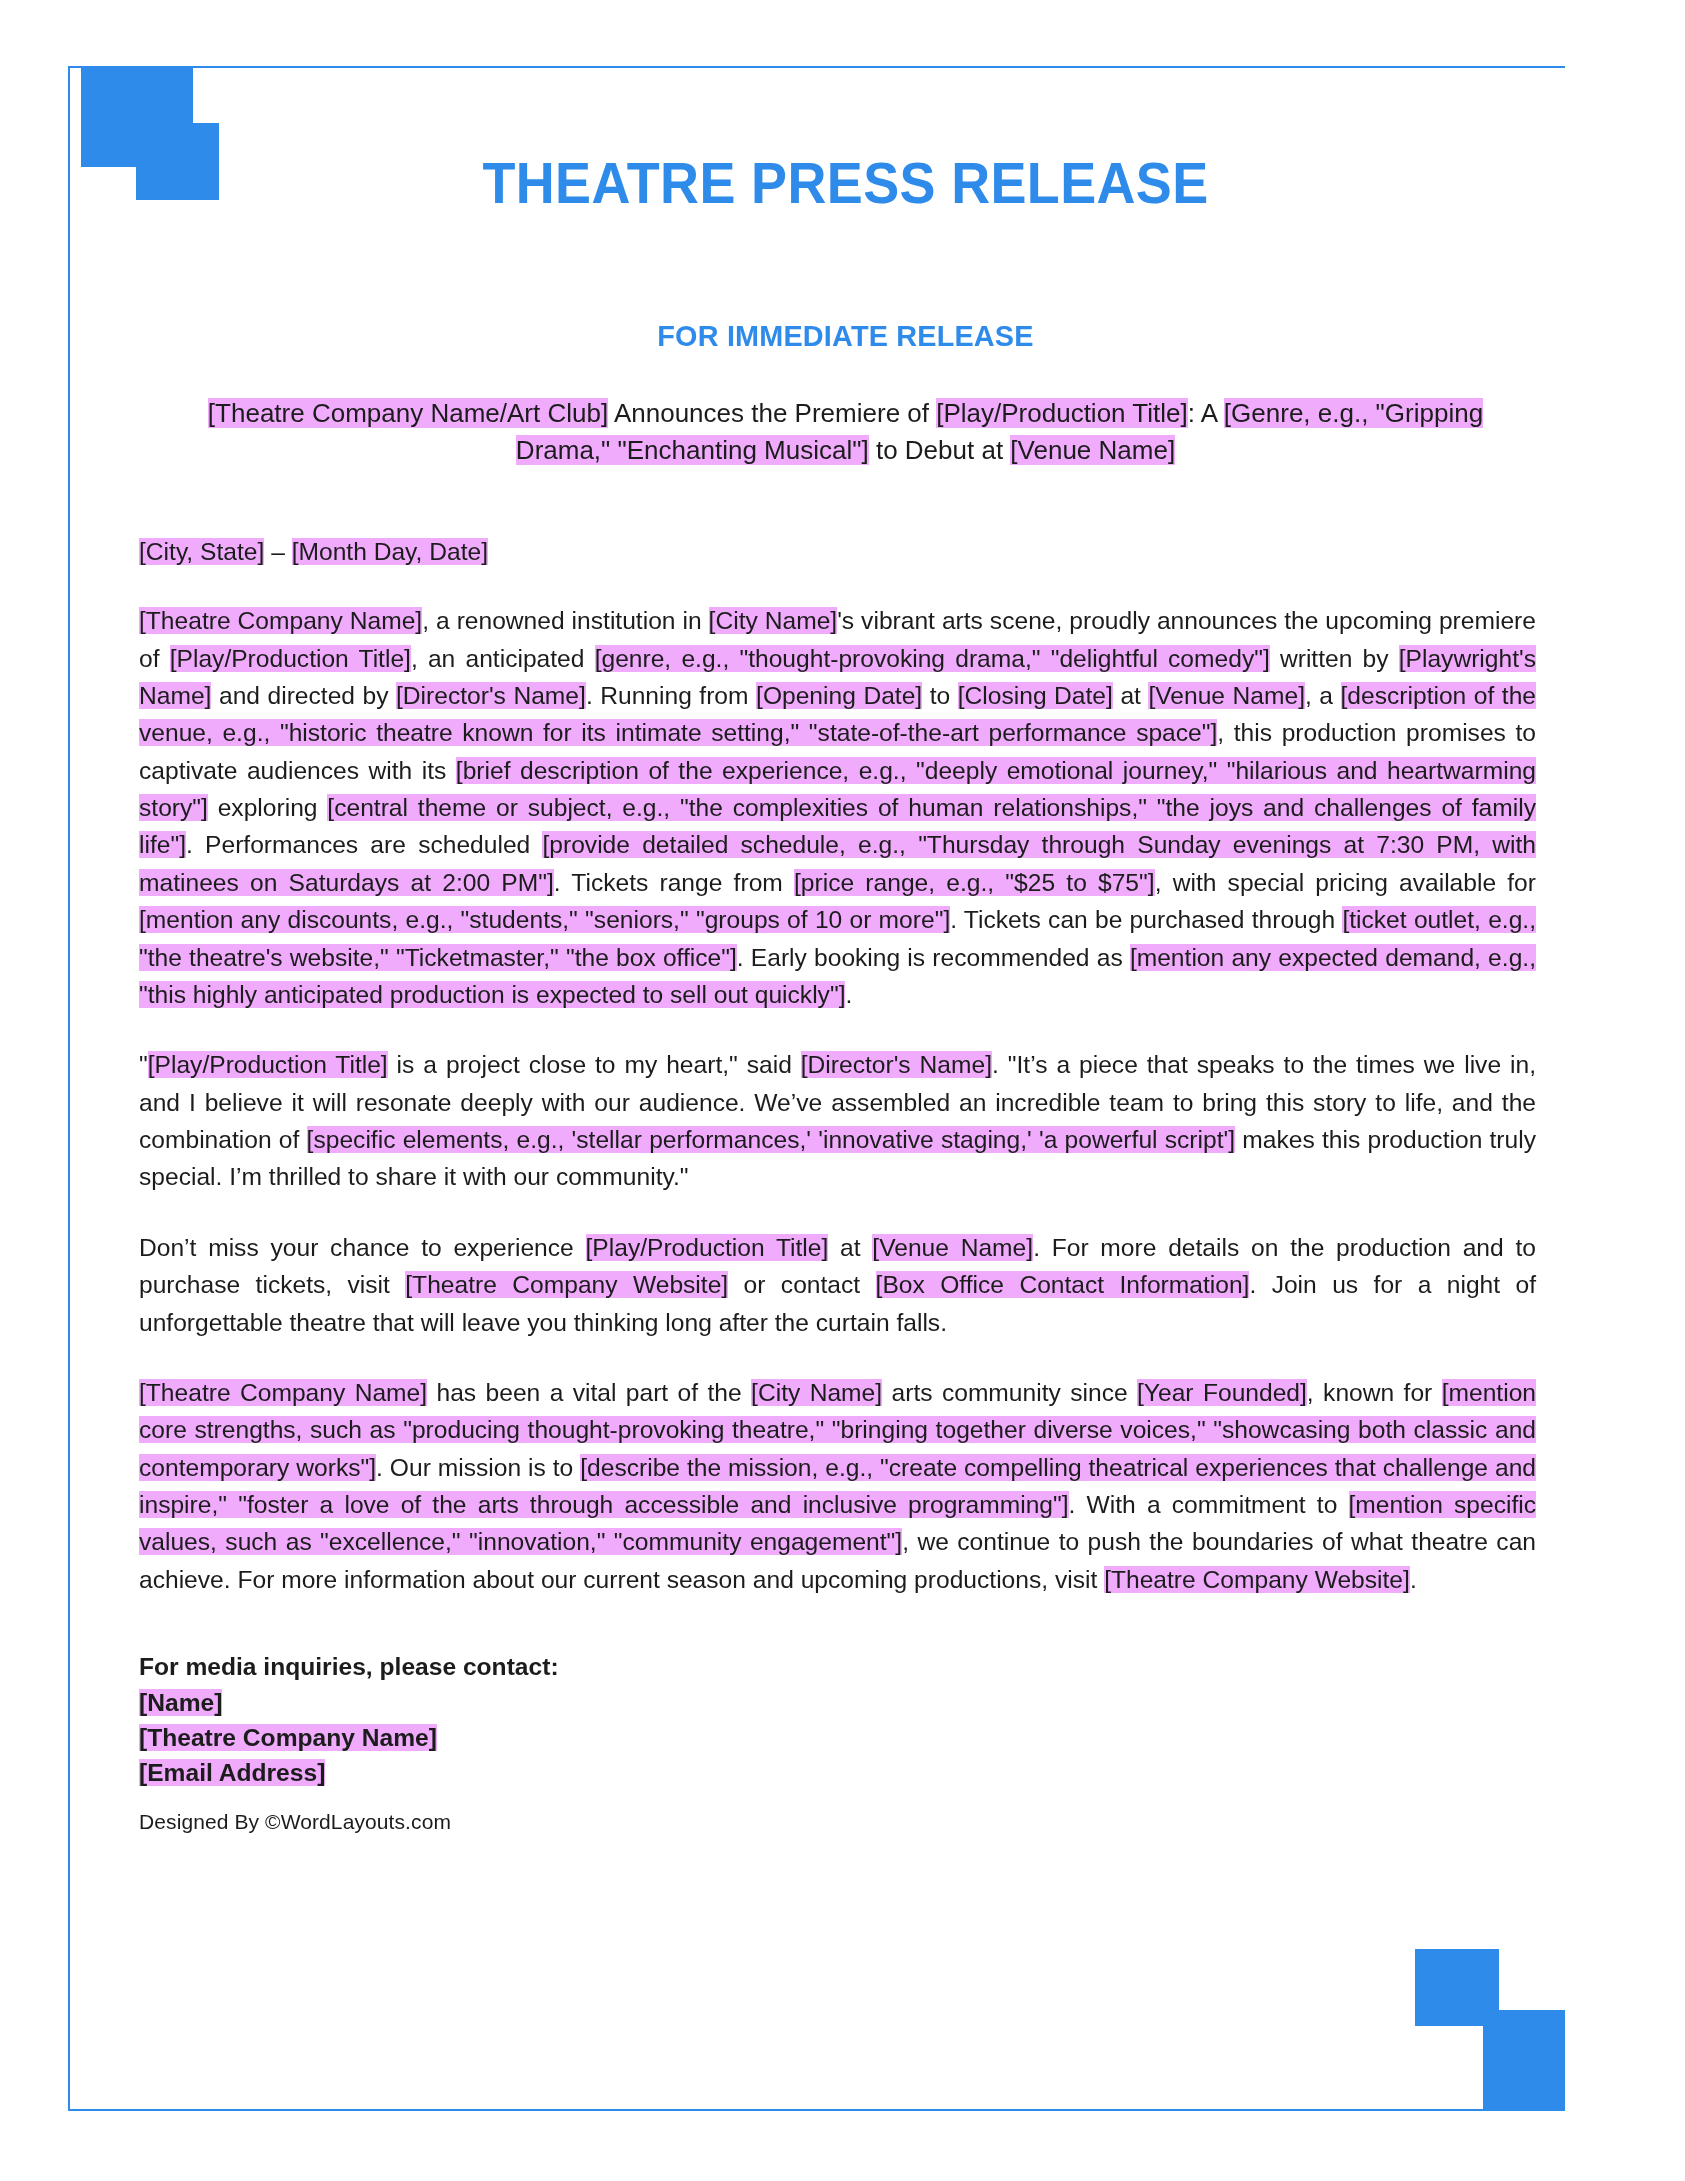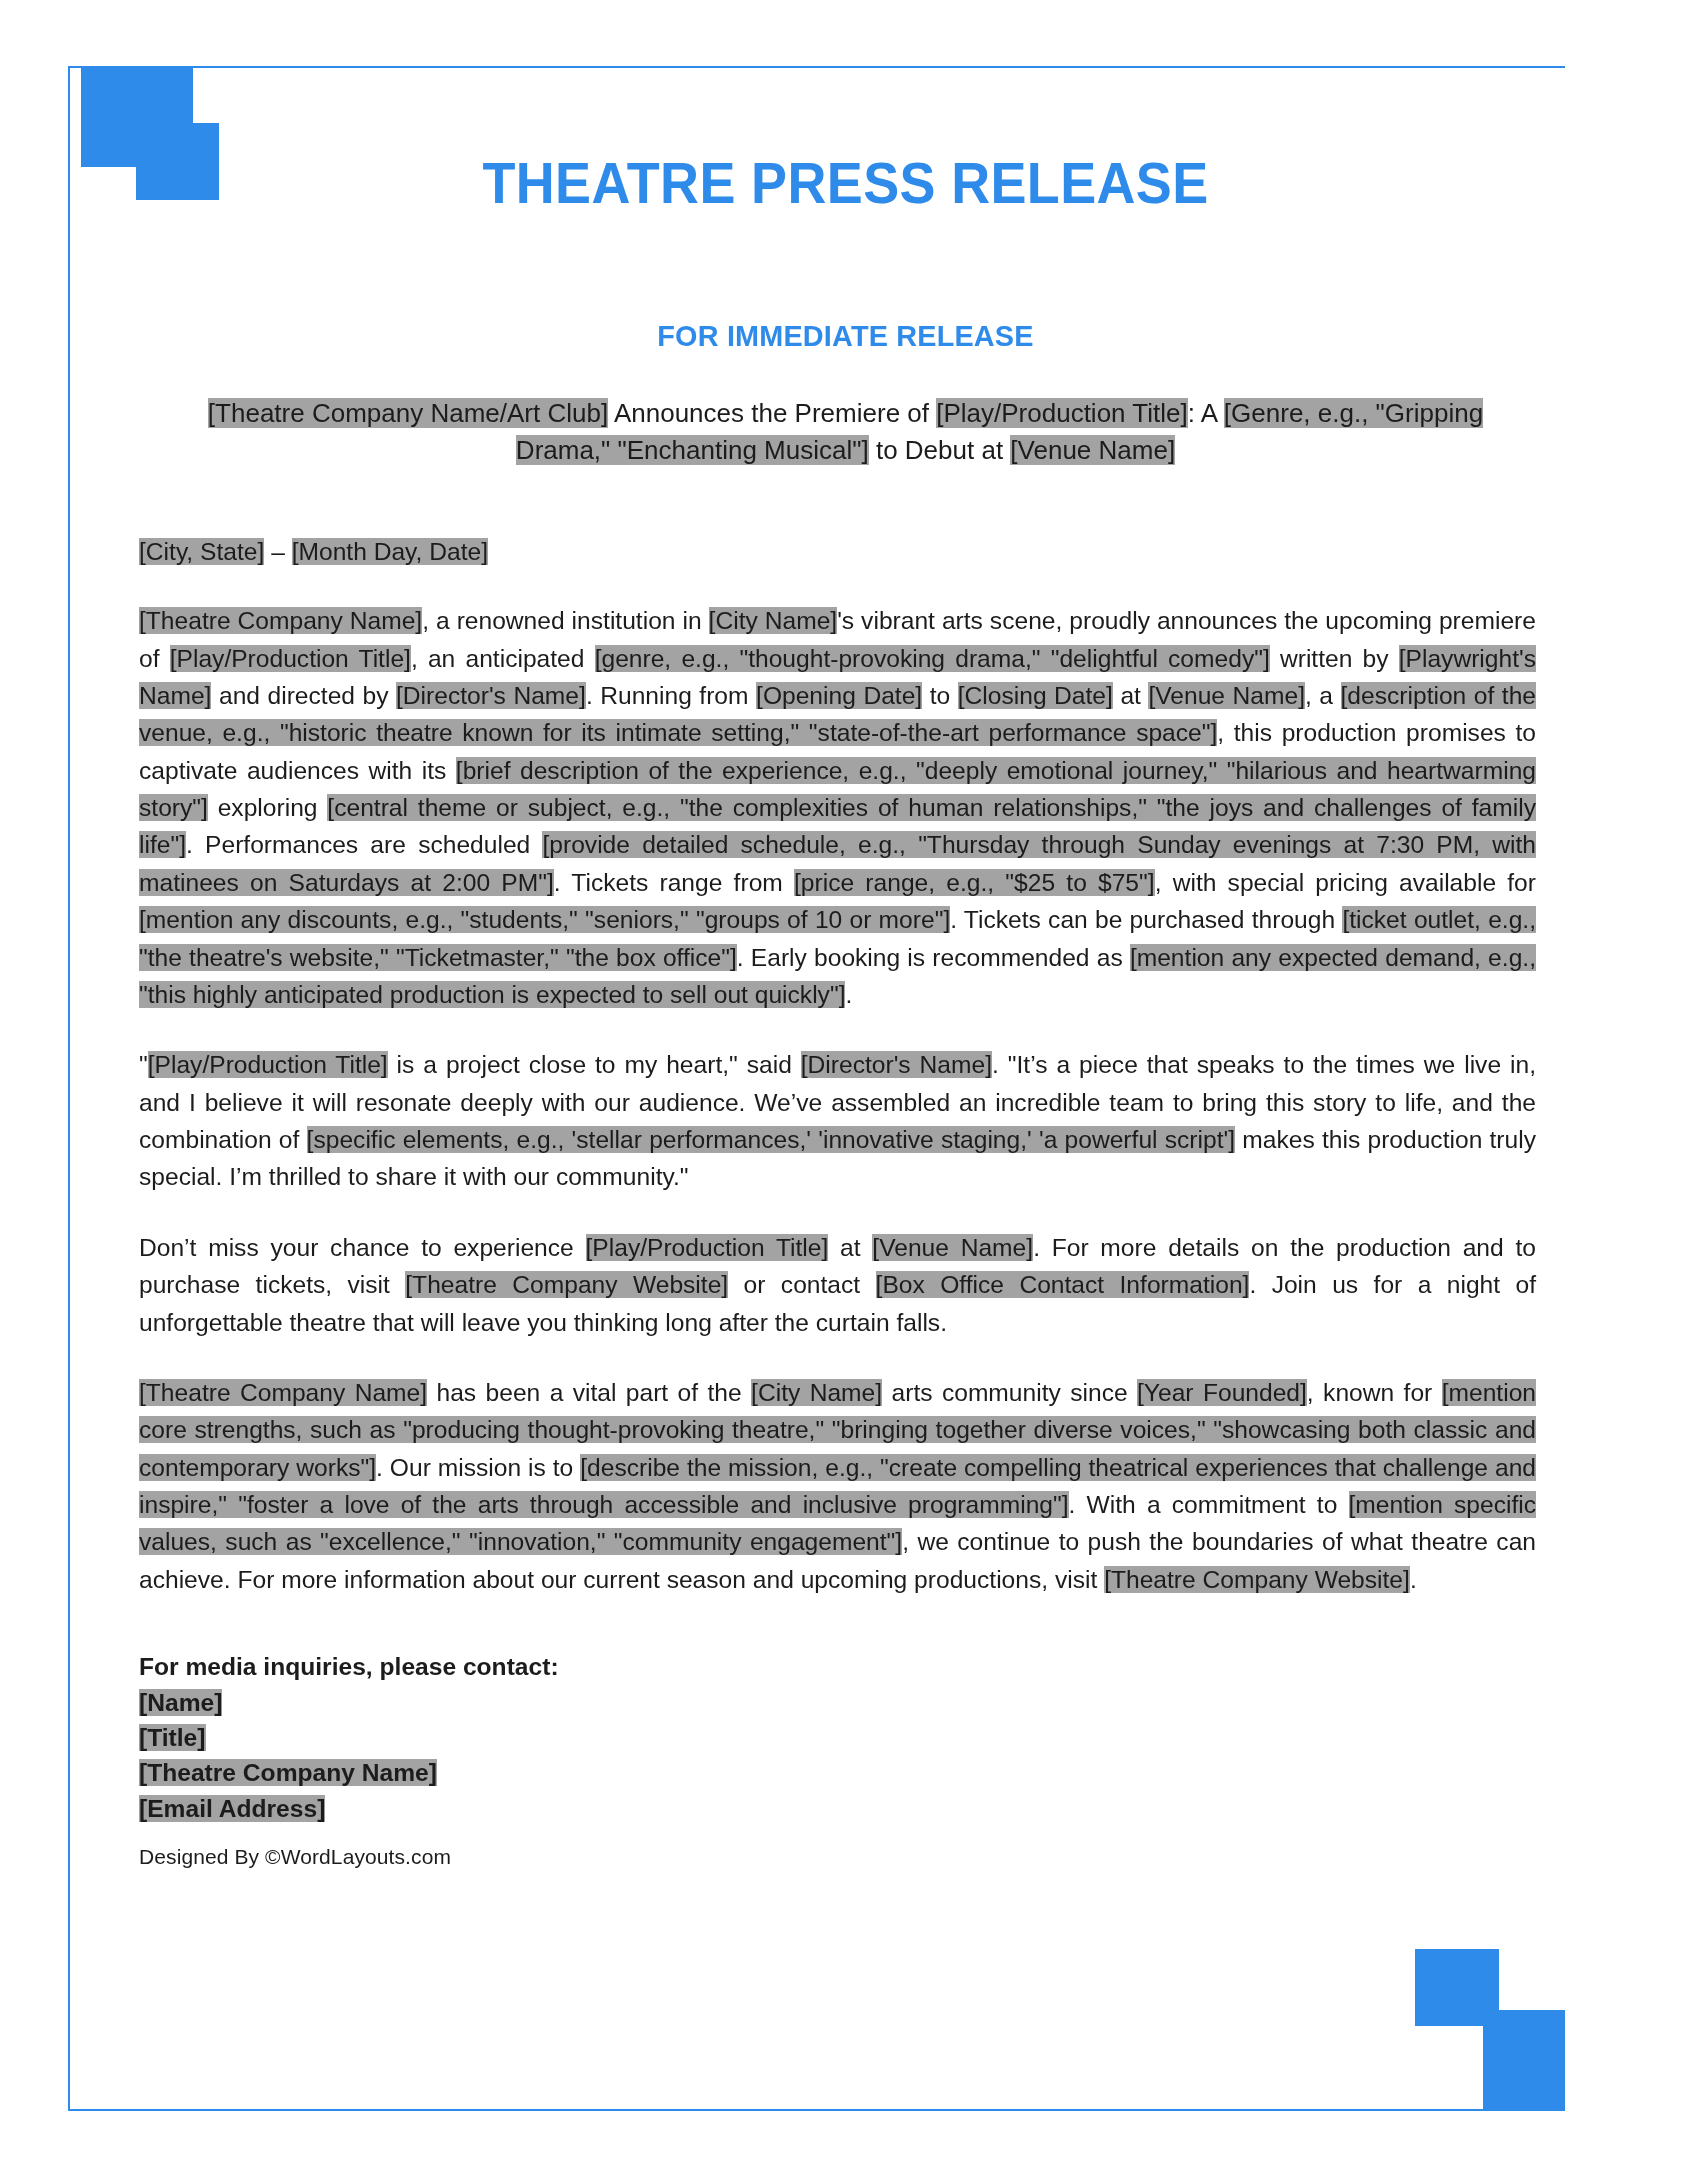--- a/index.html
+++ b/index.html
@@ -102,21 +102,21 @@
     font-size: 24.6px;
     line-height: 1.52;
     color: #1c1c1c;
     text-align: justify;
     text-justify: inter-word;
     margin: 33px 16px 0 0;
   }
 
   
   .ph {
-    background: #a3a3a3;
+    background: #f0abfc;
     box-decoration-break: clone;
     -webkit-box-decoration-break: clone;
   }
 
   
   #contact-block {
     font-size: 24.6px;
     line-height: 1.44;
     color: #1c1c1c;
     margin: 51px 0 0 0;
@@ -163,21 +163,20 @@
 
     <p class="body-para"><span>"</span><span class="ph">[Play/Production Title]</span><span> is a project close to my heart," said </span><span class="ph">[Director's Name]</span><span>. "It’s a piece that speaks to the times we live in, and I believe it will resonate deeply with our audience. We’ve assembled an incredible team to bring this story to life, and the combination of </span><span class="ph">[specific elements, e.g., 'stellar performances,' 'innovative staging,' 'a powerful script']</span><span> makes this production truly special. I’m thrilled to share it with our community."</span></p>
 
     <p class="body-para"><span>Don’t miss your chance to experience </span><span class="ph">[Play/Production Title]</span><span> at </span><span class="ph">[Venue Name]</span><span>. For more details on the production and to purchase tickets, visit </span><span class="ph">[Theatre Company Website]</span><span> or contact </span><span class="ph">[Box Office Contact Information]</span><span>. Join us for a night of unforgettable theatre that will leave you thinking long after the curtain falls.</span></p>
 
     <p class="body-para"><span class="ph">[Theatre Company Name]</span><span> has been a vital part of the </span><span class="ph">[City Name]</span><span> arts community since </span><span class="ph">[Year Founded]</span><span>, known for </span><span class="ph">[mention core strengths, such as "producing thought-provoking theatre," "bringing together diverse voices," "showcasing both classic and contemporary works"]</span><span>. Our mission is to </span><span class="ph">[describe the mission, e.g., "create compelling theatrical experiences that challenge and inspire," "foster a love of the arts through accessible and inclusive programming"]</span><span>. With a commitment to </span><span class="ph">[mention specific values, such as "excellence," "innovation," "community engagement"]</span><span>, we continue to push the boundaries of what theatre can achieve. For more information about our current season and upcoming productions, visit </span><span class="ph">[Theatre Company Website]</span><span>.</span></p>
 
     <div id="contact-block">
       <span class="line">For media inquiries, please contact:</span>
       <span class="line"><span class="ph">[Name]</span></span>
-      <span class="line"><span class="ph">[Title]</span></span>
       <span class="line"><span class="ph">[Theatre Company Name]</span></span>
       <span class="line"><span class="ph">[Email Address]</span></span>
     </div>
 
     <div id="footer-credit">Designed By ©WordLayouts.com</div>
 
   </div>
 </div>
 
 

